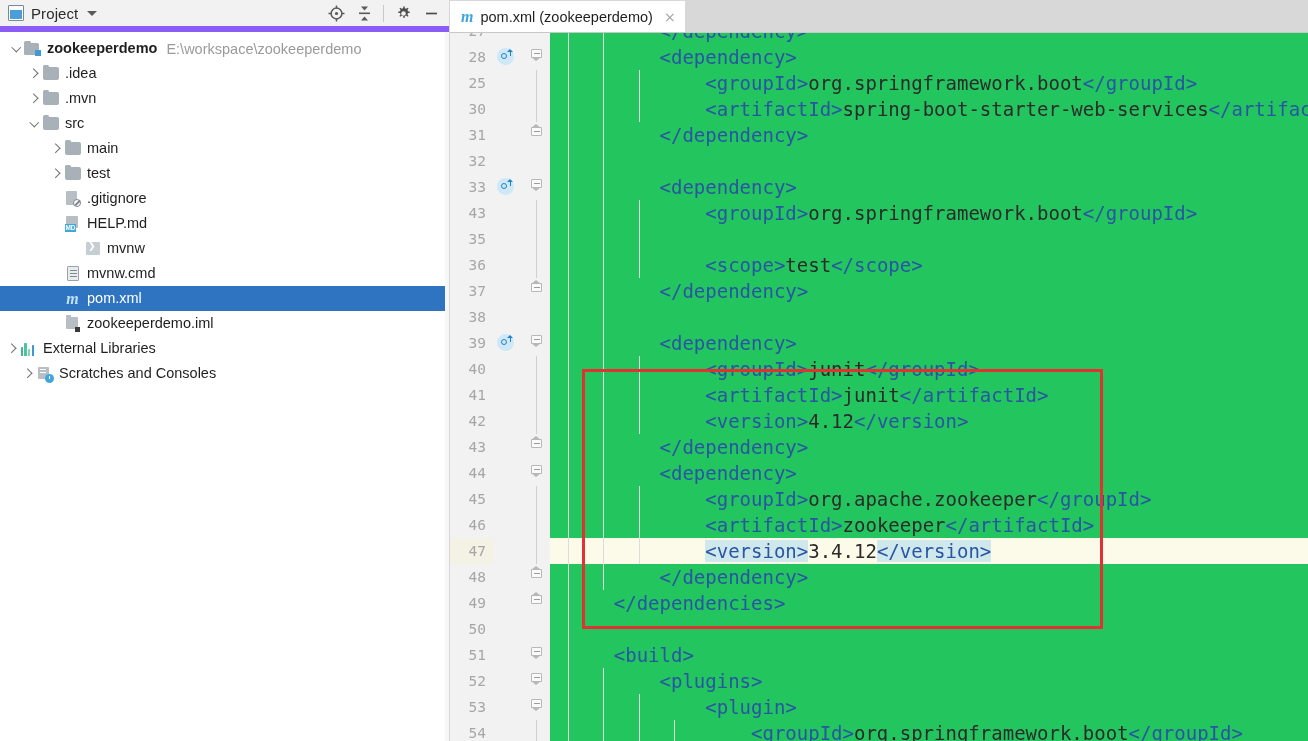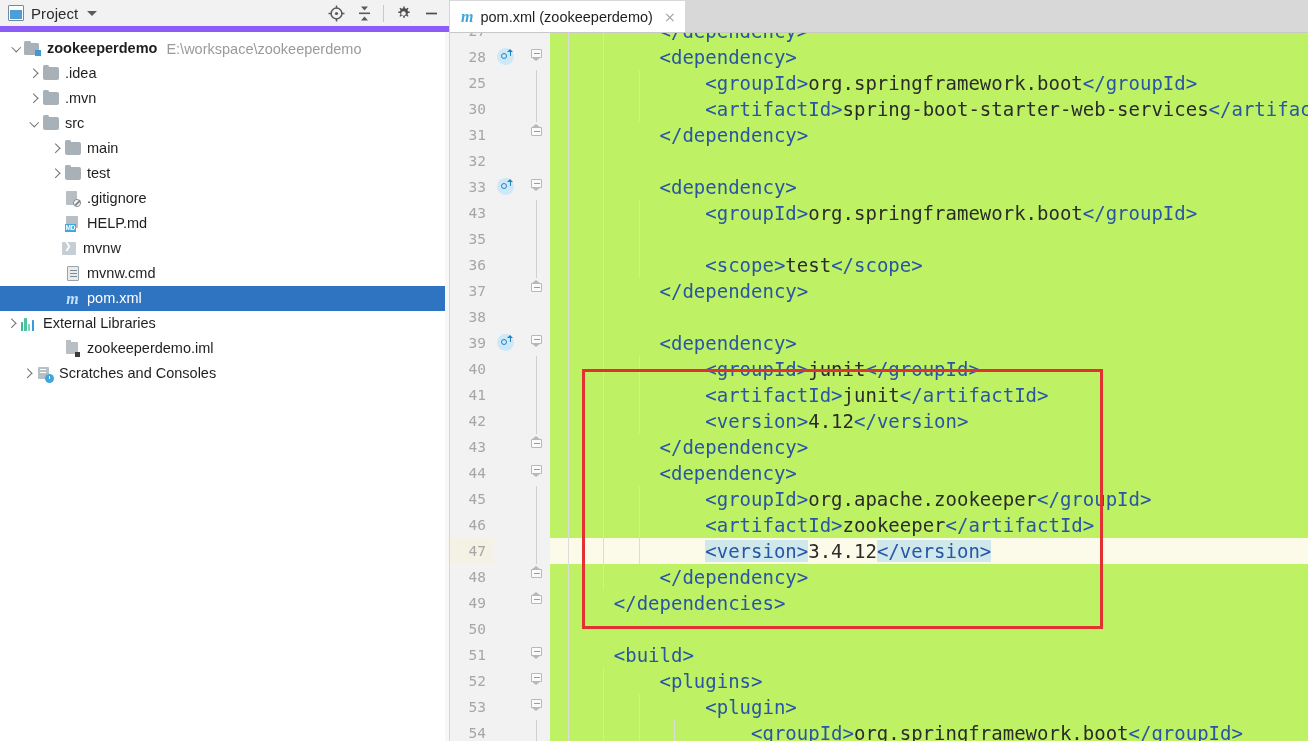--- a/index.html
+++ b/index.html
@@ -402,21 +402,21 @@
     color: #a3a3a3;
     font-size: 14px;
     line-height: 14px;
     margin-left: 4px;
     font-family: "DejaVu Sans", sans-serif;
   }
 
   .editor-body {
     position: relative;
     height: 709px;
-    background: #bef264;
+    background: #22c55e;
     overflow: hidden;
   }
 
   .code-scroll {
     position: absolute;
     left: 0; top: 0; right: 0;
     
     margin-top: -14px;
   }
 
@@ -703,21 +703,21 @@
         <span class="twist"></span>
         <span class="ticon">
           <span class="ic-md">
               <span class="pg"></span>
               <span class="tag">MD</span>
             </span>
         </span>
         <span class="tlabel">HELP.md</span>
       </div>
 
-      <div class="trow" style="padding-left:44px;">
+      <div class="trow" style="padding-left:68px;">
         <span class="twist"></span>
         <span class="ticon">
             <span class="ic-sh"></span>
           </span>
         <span class="tlabel">mvnw</span>
       </div>
 
       <div class="trow" style="padding-left:48px;">
         <span class="twist"></span>
         <span class="ticon">
@@ -725,46 +725,46 @@
           </span>
         <span class="tlabel">mvnw.cmd</span>
       </div>
 
       <div class="trow selected" style="padding-left:48px;">
         <span class="twist"></span>
         <span class="ticon">
             <span class="ic-mvn">m</span>
           </span>
         <span class="tlabel">pom.xml</span>
+      </div>
+
+      <div class="trow" style="padding-left:48px;">
+        <span class="twist"></span>
+        <span class="ticon">
+          <span class="ic-iml">
+              <span class="body"></span>
+              <span class="sq"></span>
+            </span>
+        </span>
+        <span class="tlabel">zookeeperdemo.iml</span>
       </div>
 
       <div class="trow" style="padding-left:4px;">
         <span class="twist right"></span>
         <span class="ticon">
           <span class="ic-libs">
             <i style="height:9px;background:#3cba8f;"></i>
             <i style="height:13px;background:#4fc3a1;"></i>
             <i style="height:7px;background:#7fd4b8;"></i>
             <i style="height:11px;background:#3a9ad9;"></i>
           </span>
         </span>
         <span class="tlabel">External Libraries</span>
       </div>
 
-      <div class="trow" style="padding-left:48px;">
-        <span class="twist"></span>
-        <span class="ticon">
-          <span class="ic-iml">
-              <span class="body"></span>
-              <span class="sq"></span>
-            </span>
-        </span>
-        <span class="tlabel">zookeeperdemo.iml</span>
-      </div>
-
       <div class="trow" style="padding-left:20px;">
         <span class="twist right"></span>
         <span class="ticon">
           <span class="ic-scr">
               <span class="pg"></span>
               <span class="clock"></span>
             </span>
         </span>
         <span class="tlabel">Scratches and Consoles</span>
       </div>

